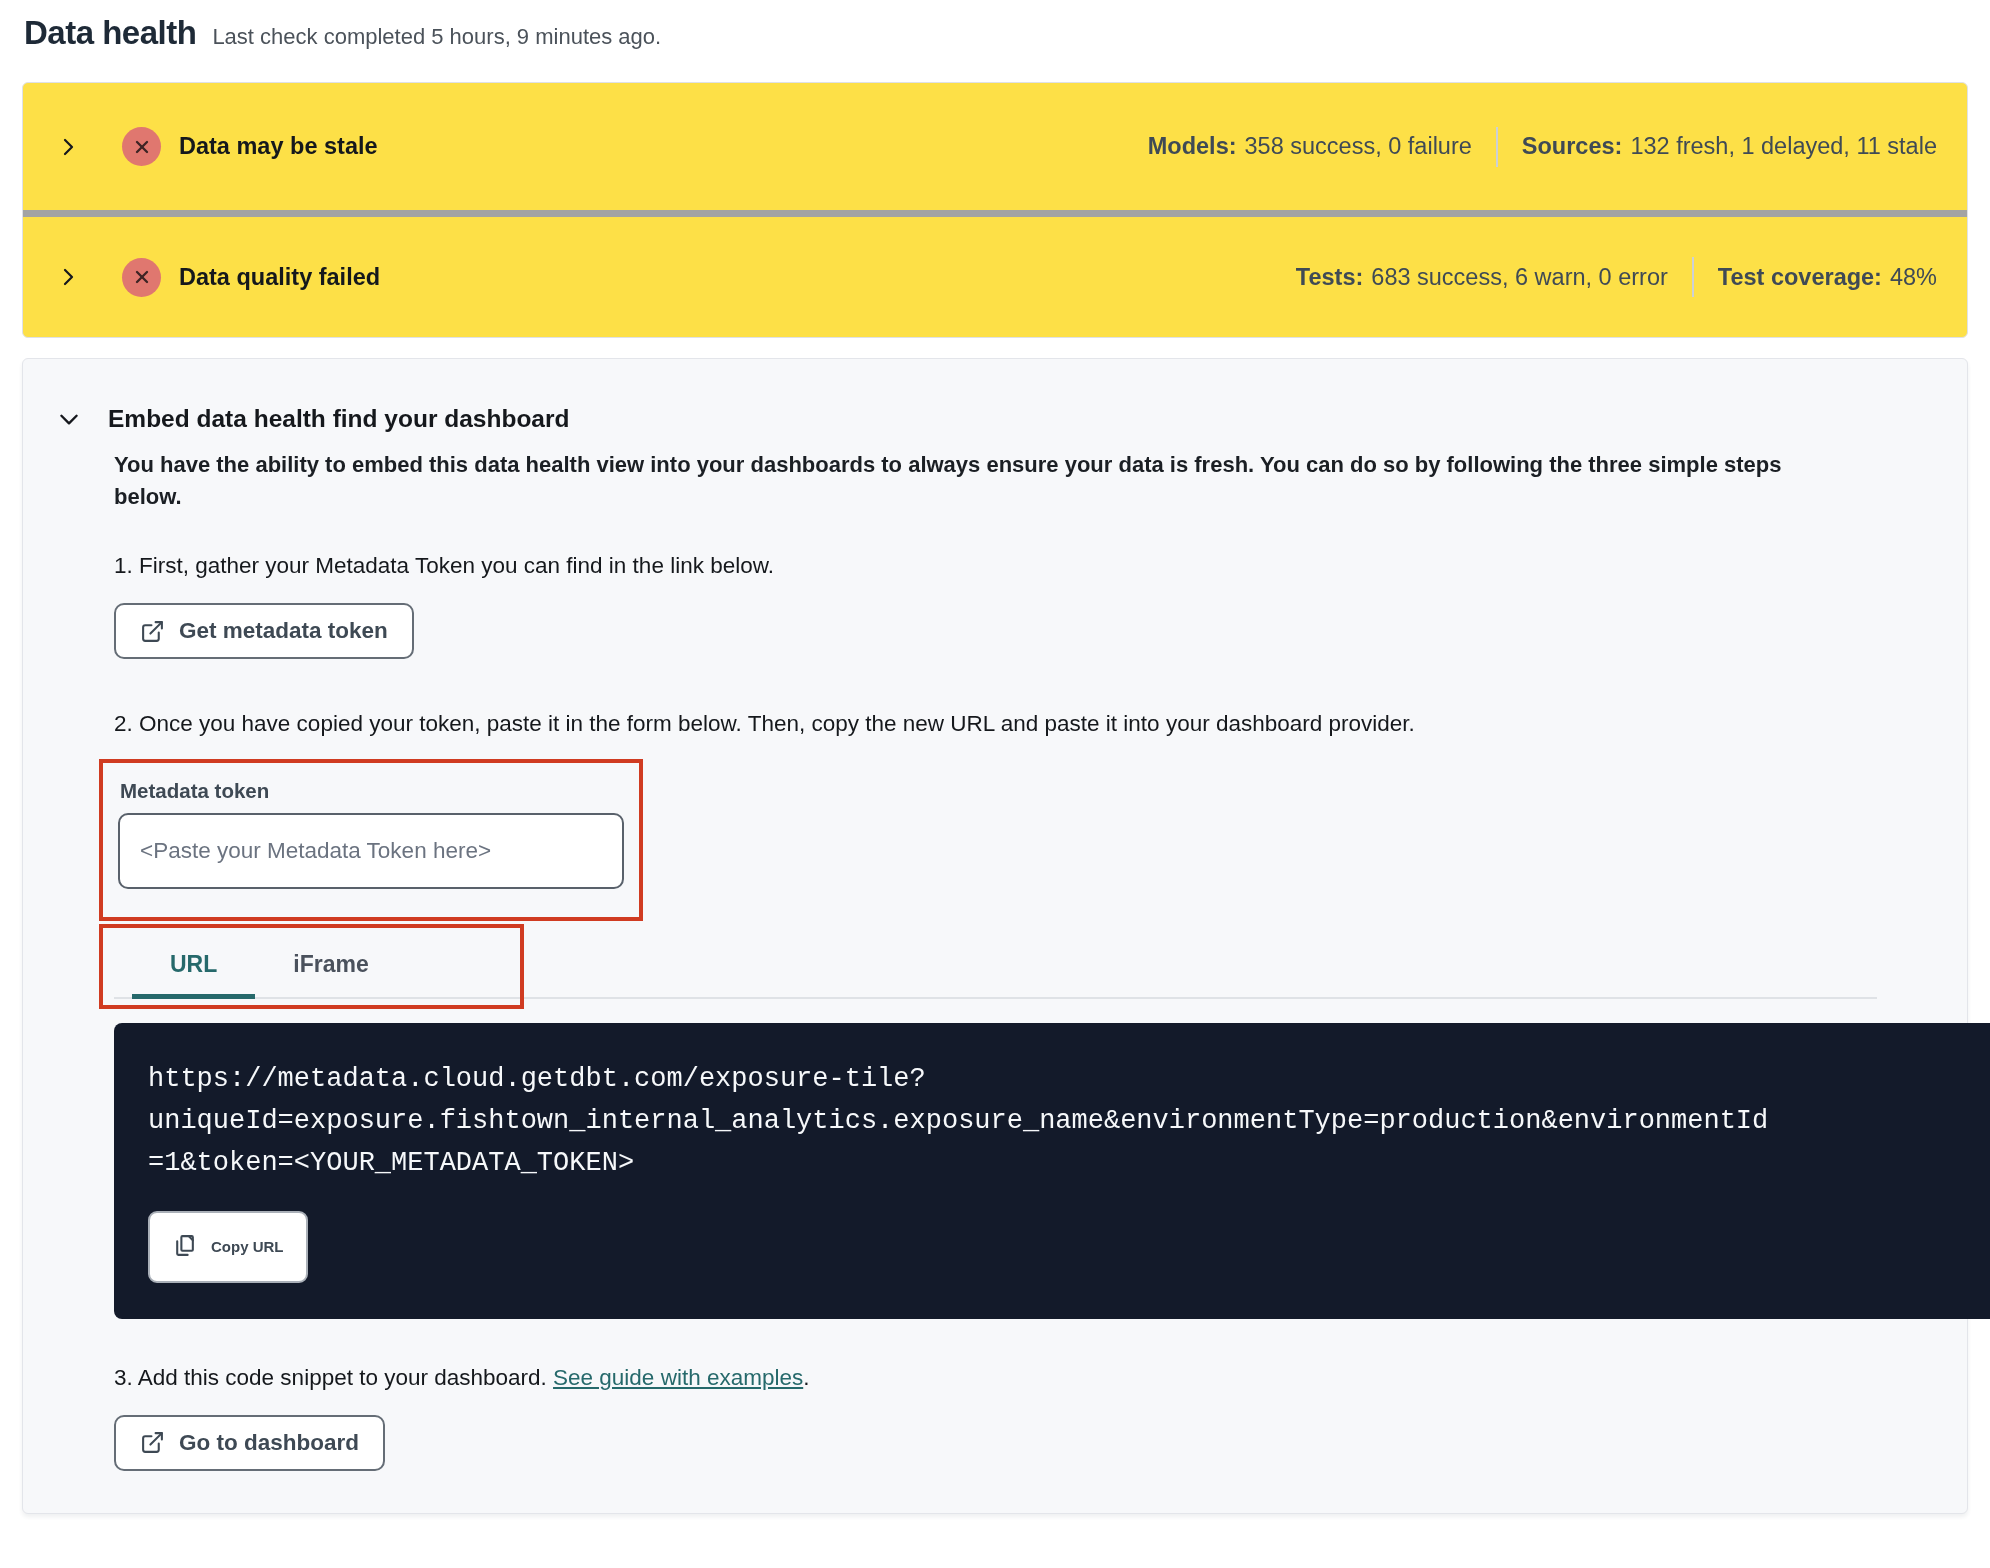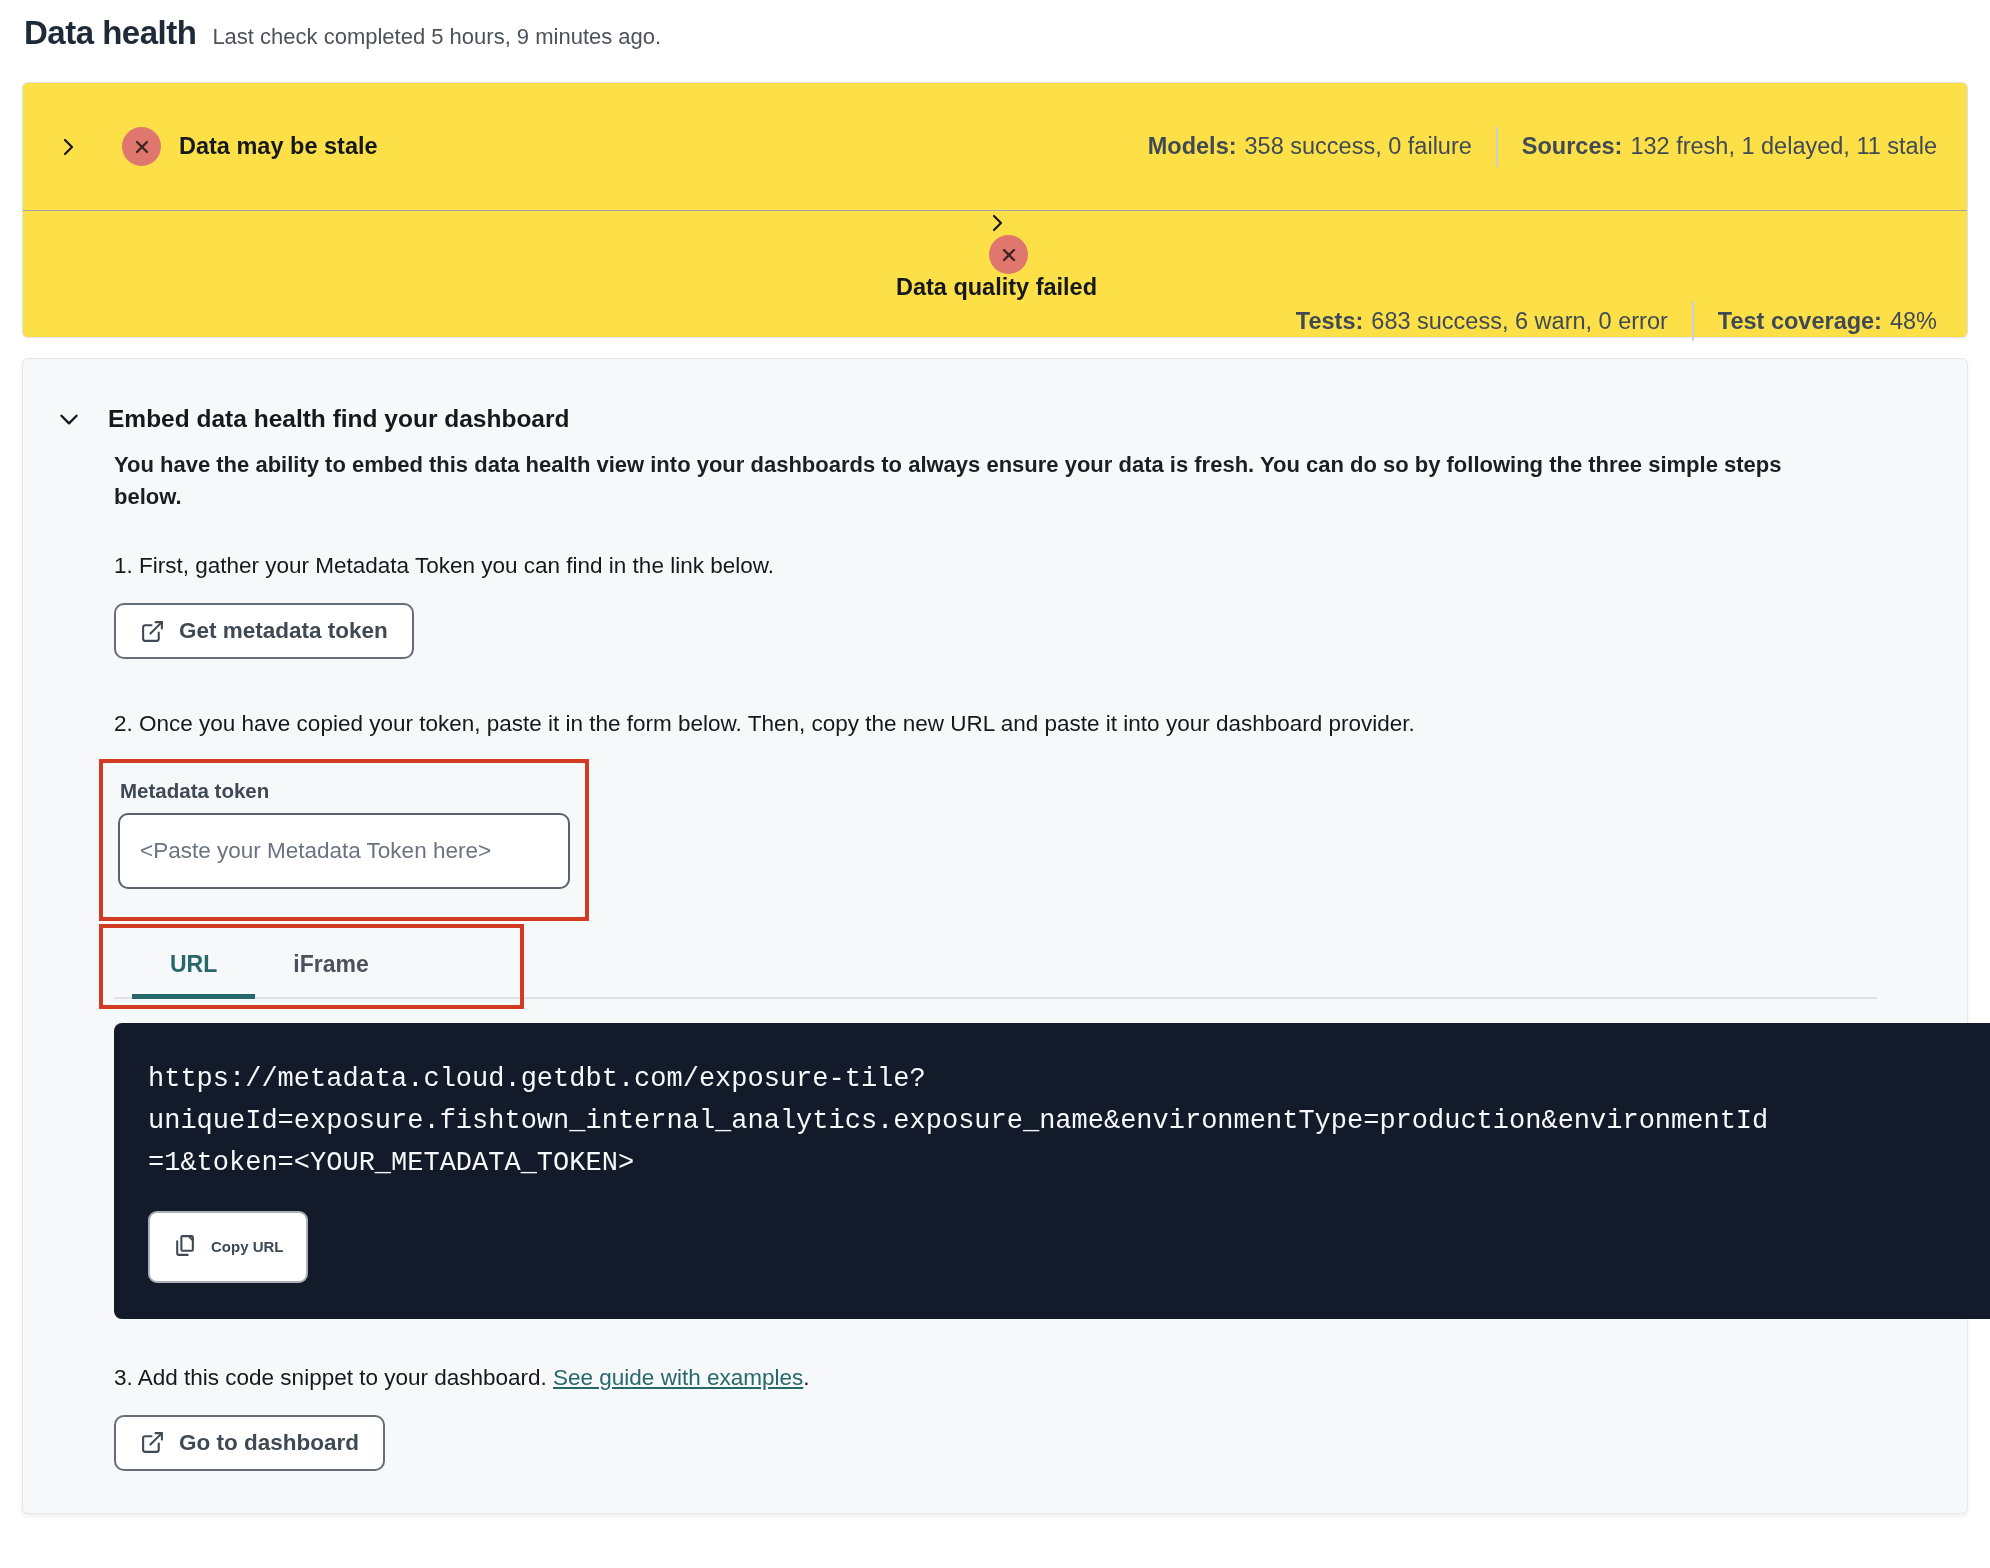--- a/index.html
+++ b/index.html
@@ -8,21 +8,21 @@
   .page { padding:14px 22px 0 22px; }
 
   
   .page-header { display:flex; align-items:baseline; gap:16px; margin-bottom:30px; padding-left:2px; }
   .page-title { font-size:33px; font-weight:700; color:#1e2a37; letter-spacing:-0.5px; }
   .page-subtitle { font-size:22px; color:#4b525a; }
 
   
   .status-card { border:1px solid #dfe1e6; border-radius:6px; background:#fde047; }
   .status-row { height:127px; display:flex; align-items:center; padding:0 30px 0 33px; }
-  .status-row + .status-row { border-top:1px solid #a3a3a3;flex-direction:column; }
+  .status-row + .status-row { border-top:7px solid #a3a3a3; }
   .chev { flex:0 0 auto; display:flex; align-items:center; justify-content:center; cursor:pointer; }
   .badge-x { width:39px; height:39px; border-radius:50%; background:#e0776f;
     display:flex; align-items:center; justify-content:center; margin:0 18px 0 42px; flex:0 0 auto; }
   .status-label { font-size:23.5px; font-weight:700; color:#15181c; }
   .status-stats { margin-left:auto; display:flex; align-items:center; font-size:23.5px; color:#3f4a55; }
   .status-stats b { font-weight:700; margin-right:8px; }
   .stat-divider { width:2px; height:40px; background:#ccd0d6; margin:0 24px; }
 
   
   .embed-card { margin-top:20px; background:#f7f8fa; border:1px solid #e3e5ea; border-radius:6px;
@@ -36,21 +36,21 @@
   .step-2 { margin-top:52px; }
   .step-3 { margin-top:46px; }
   .btn { display:inline-flex; align-items:center; gap:14px; background:#ffffff;
     border:2px solid #656d76; border-radius:10px; padding:13px 24px;
     font-size:22.5px; font-weight:700; color:#3e4954; cursor:pointer; }
   .btn svg { display:block; }
   .btn-external { margin-top:24px; }
 
   
   .annotate { border:4px solid #d03b21; }
-  .token-box { margin-top:22px; margin-left:-15px; width:490px; padding:14px 15px 28px 15px; }
+  .token-box { margin-top:22px; margin-left:-15px; width:544px; padding:14px 15px 28px 15px; }
   .field-label { font-size:20.5px; font-weight:700; color:#3e4954; margin:2px 0 10px 2px; }
   .token-input { width:100%; height:76px; background:#fff; border:2px solid #59616b; border-radius:10px;
     padding:0 20px; font-size:22.5px; font-family:"Liberation Sans", sans-serif; color:#16181d; outline:none; }
   .token-input::placeholder { color:#6b7380; }
 
   .tabs-wrap { position:relative; margin-top:12px; }
   .tab-strip { display:flex; border-bottom:2px solid #dfe2e6; width:1763px; padding-left:18px; }
   .tab { padding:18px 38px 16px 38px; font-size:23px; font-weight:700; color:#4a515c;
     cursor:pointer; border-bottom:5px solid transparent; margin-bottom:-2px; }
   .tab.active { color:#26696b; border-bottom-color:#26696b; }

